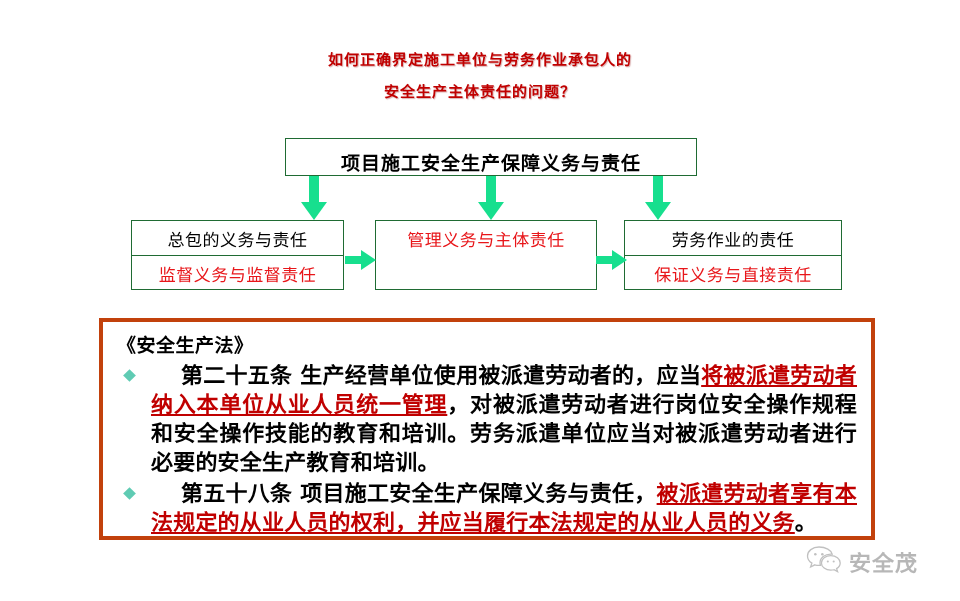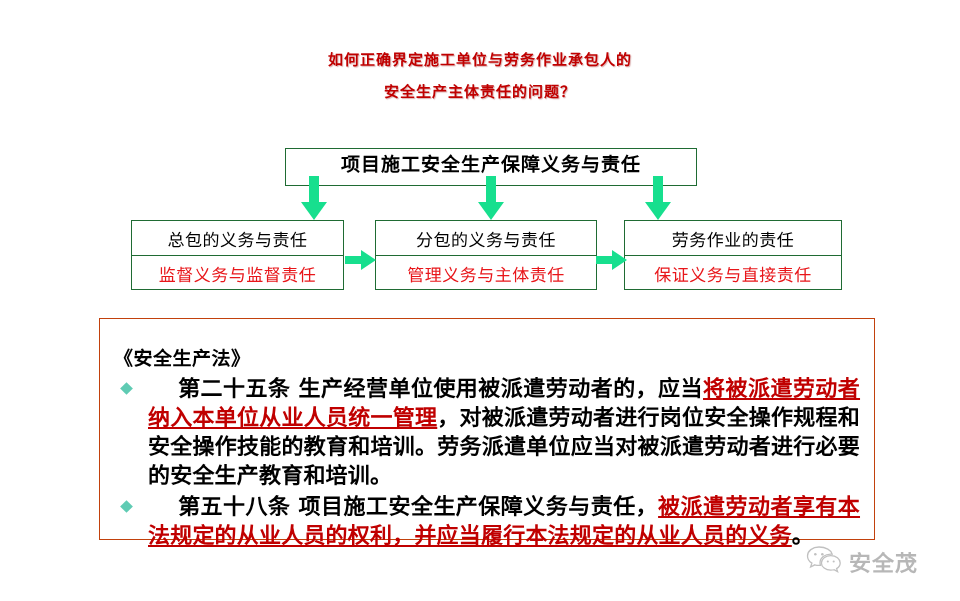--- a/index.html
+++ b/index.html
@@ -38,27 +38,27 @@
     position: absolute;
     top: 138px;
     left: 0;
     width: 960px;
     height: 160px;
   }
 
   .box-top {
     position: absolute;
     left: 285px;
-    top: 10px;
+    top: 0;
     width: 412px;
     height: 38px;
     border: 1px solid #1F6B33;
     background: #FFFFFF;
     display: flex;
-    align-items: flex-start;
+    align-items: flex-end;
     justify-content: center;
     font-size: 19px;
     font-weight: bold;
     color: #000000;
     letter-spacing: 1px;
     box-sizing: border-box;
   }
 
   .down-arrow {
     position: absolute;
@@ -143,24 +143,24 @@
   .right-arrow.r1 { left: 345px; }
   .right-arrow.r2 { left: 596px; }
 
   
   .law-panel {
     position: absolute;
     left: 99px;
     top: 318px;
     width: 776px;
     height: 222px;
-    border: 1px solid #c2410c;
+    border: 4px solid #c2410c;
     background: #FFFFFF;
     box-sizing: border-box;
-    padding: 24px 14px 10px 14px;
+    padding: 8px 14px 10px 14px;
   }
   .law-heading {
     font-size: 19px;
     font-weight: bold;
     color: #000000;
     margin: 0 0 4px 0;
     letter-spacing: 0.5px;
   }
   .law-list {
     list-style: none;
@@ -240,21 +240,20 @@
     <span class="shaft"></span>
     <span class="head"></span>
   </div>
 
   <div class="col-box c1">
     <div class="cell top-cell">总包的义务与责任</div>
     <div class="cell bottom-cell">监督义务与监督责任</div>
   </div>
 
   <div class="col-box c2">
-    <div class="cell top-cell">分包的义务与责任</div>
     <div class="cell bottom-cell">管理义务与主体责任</div>
   </div>
 
   <div class="col-box c3">
     <div class="cell top-cell">劳务作业的责任</div>
     <div class="cell bottom-cell">保证义务与直接责任</div>
   </div>
 
   <div class="right-arrow r1">
     <span class="shaft"></span>

